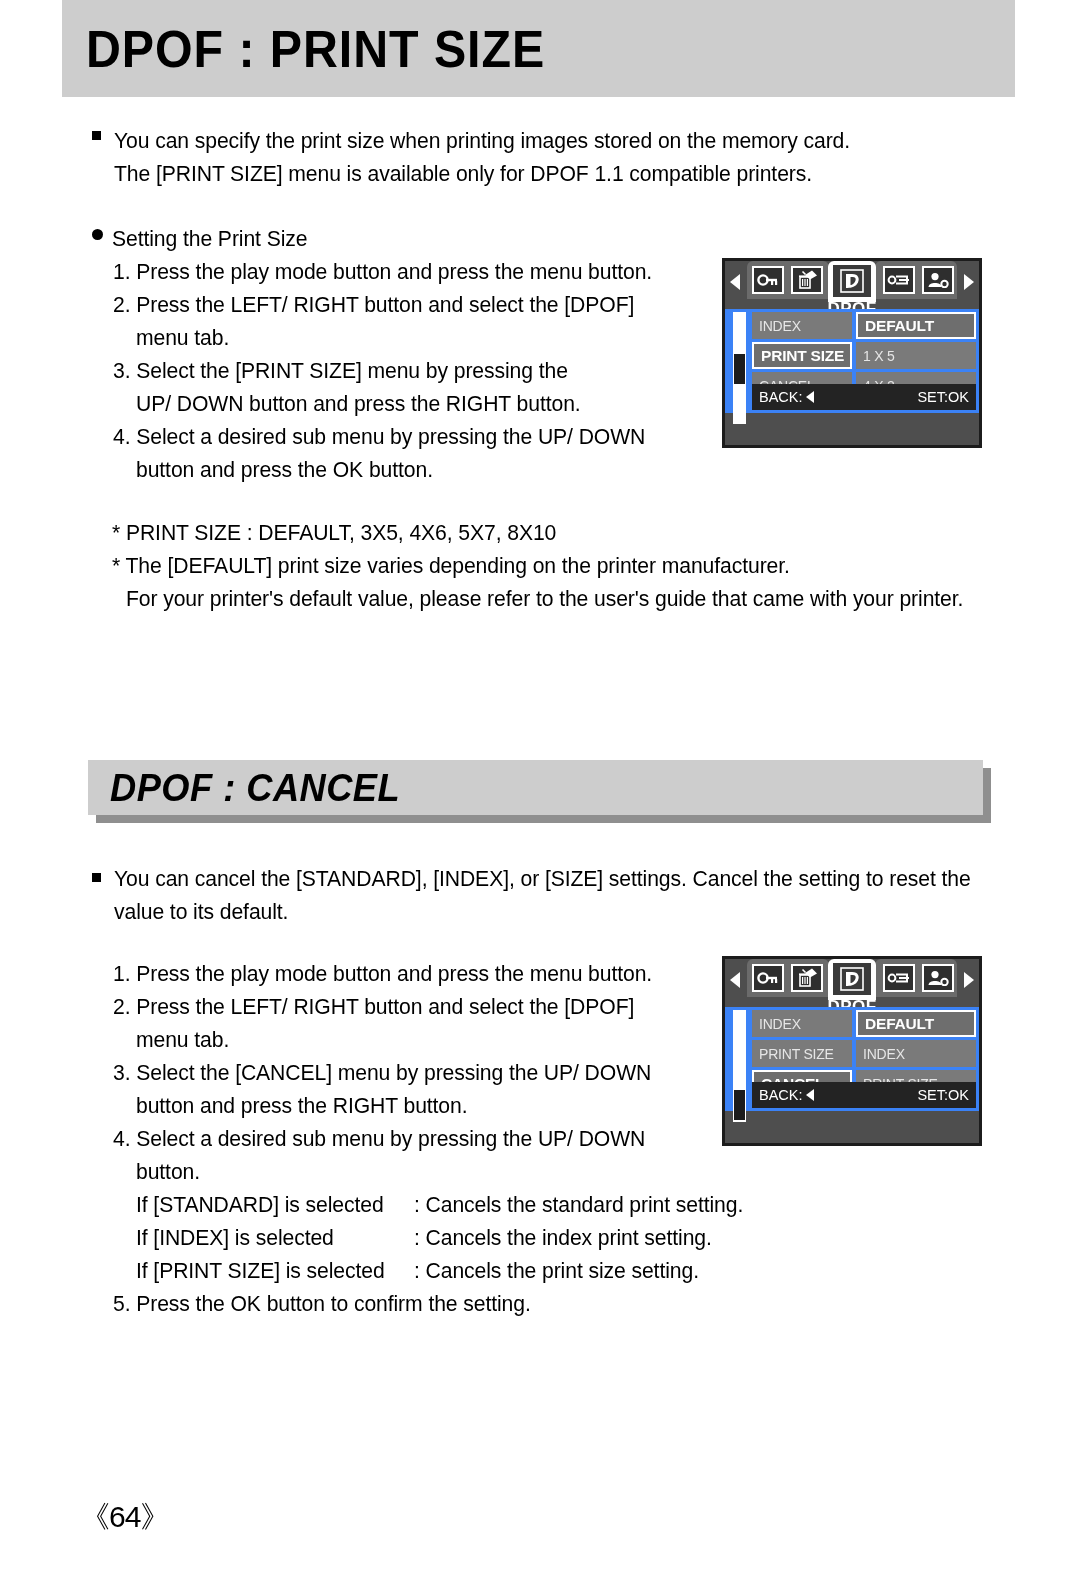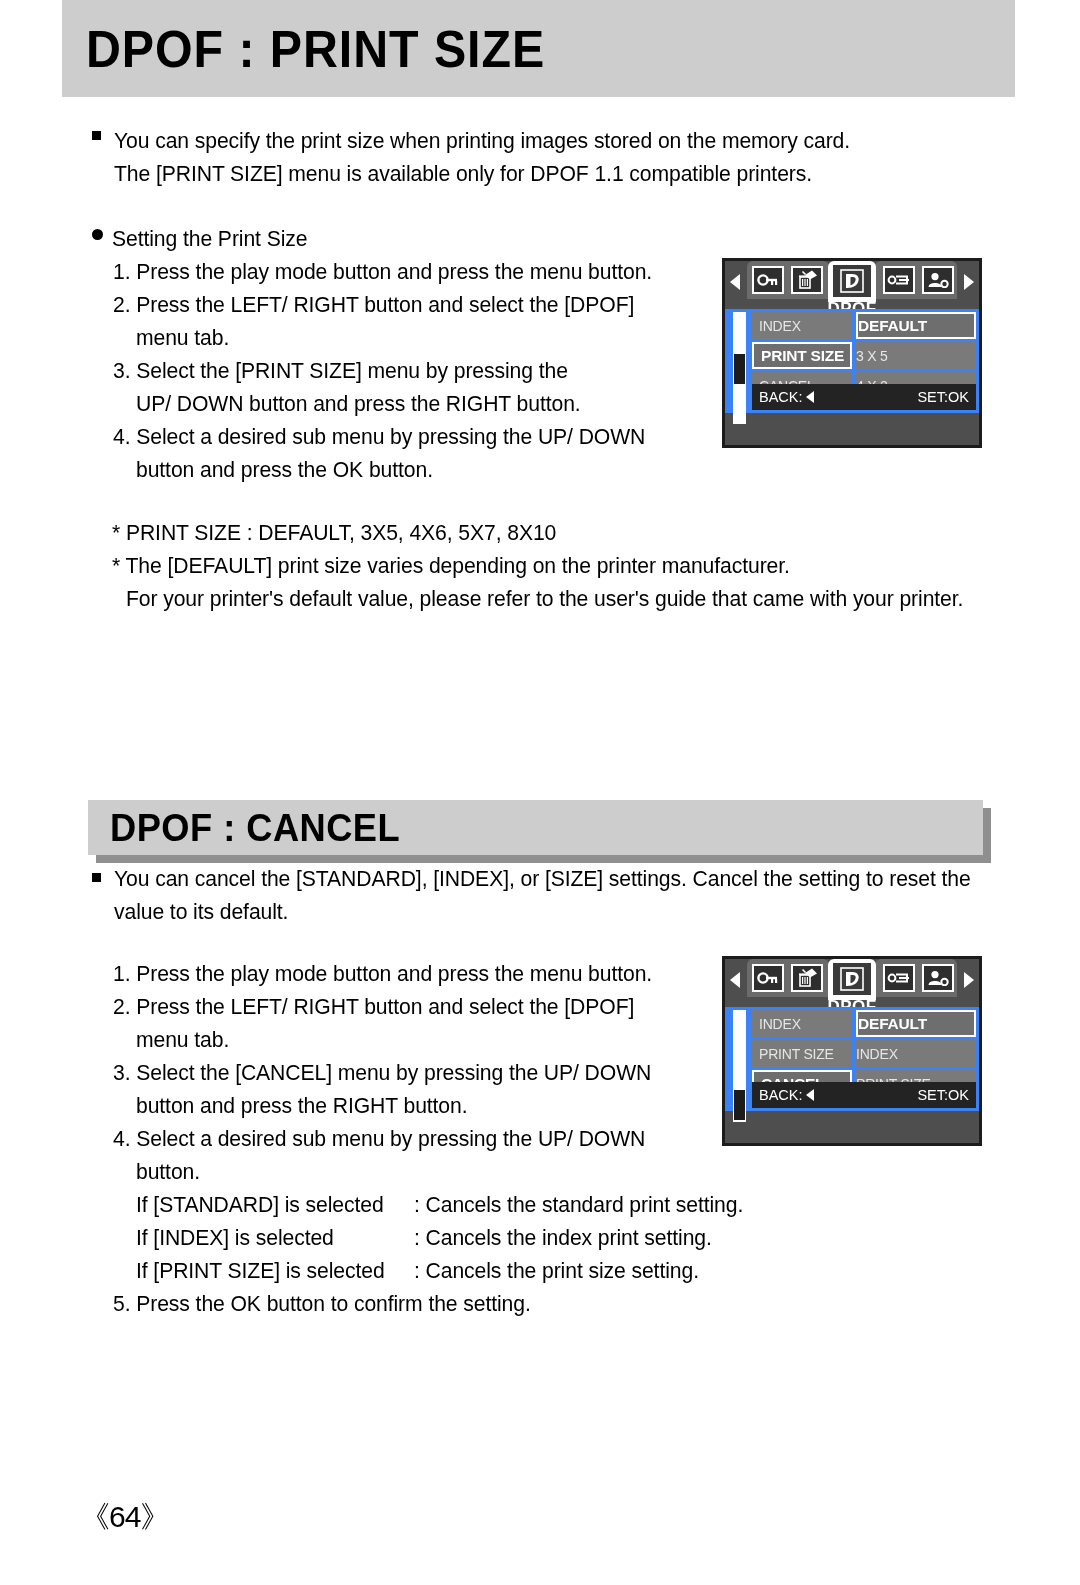--- a/index.html
+++ b/index.html
@@ -33,22 +33,23 @@
     transform-origin: left center;
     font-size: 52px;
     font-weight: bold;
     letter-spacing: 1px;
     white-space: nowrap;
   }
 
   .section-header {
     position: absolute;
     left: 88px;
-    top: 800px;
+    top: 760px;
     width: 902px;
+    font-style: italic;
   }
   .section-header .band {
     position: relative;
     width: 895px;
     height: 55px;
     background: #cdcdcd;
   }
   .section-header .band .title {
     position: absolute;
     left: 22px;
@@ -222,20 +223,21 @@
     font-size: 14px;
     letter-spacing: -0.2px;
   }
   .cell-right {
     flex: 1;
     margin-left: 4px;
     background: #7a7a7a;
     color: #e6e6e6;
     display: flex;
     align-items: center;
+    padding-left: 7px;
     box-sizing: border-box;
     font-size: 14px;
     letter-spacing: -0.2px;
   }
   .cell-left.hl, .cell-right.hl {
     background: #6e6e6e;
     border: 2px solid #ffffff;
     color: #ffffff;
     font-weight: bold;
     font-size: 15.5px;
@@ -361,21 +363,21 @@
     <div class="scroll-track">
       <div class="scroll-thumb" style="left:1px; top:42px;"></div>
     </div>
     <div class="menu-rows">
       <div class="menu-row">
         <div class="cell-left">INDEX</div>
         <div class="cell-right hl">DEFAULT</div>
       </div>
       <div class="menu-row">
         <div class="cell-left hl">PRINT SIZE</div>
-        <div class="cell-right">3 X 5</div>
+        <div class="cell-right">1 X 5</div>
       </div>
       <div class="menu-row">
         <div class="cell-left">CANCEL</div>
         <div class="cell-right">4 X 2</div>
       </div>
     </div>
     <div class="footer-row">
       <span class="left-part">
         <span>BACK:</span>
         <span class="tri-left"></span>

